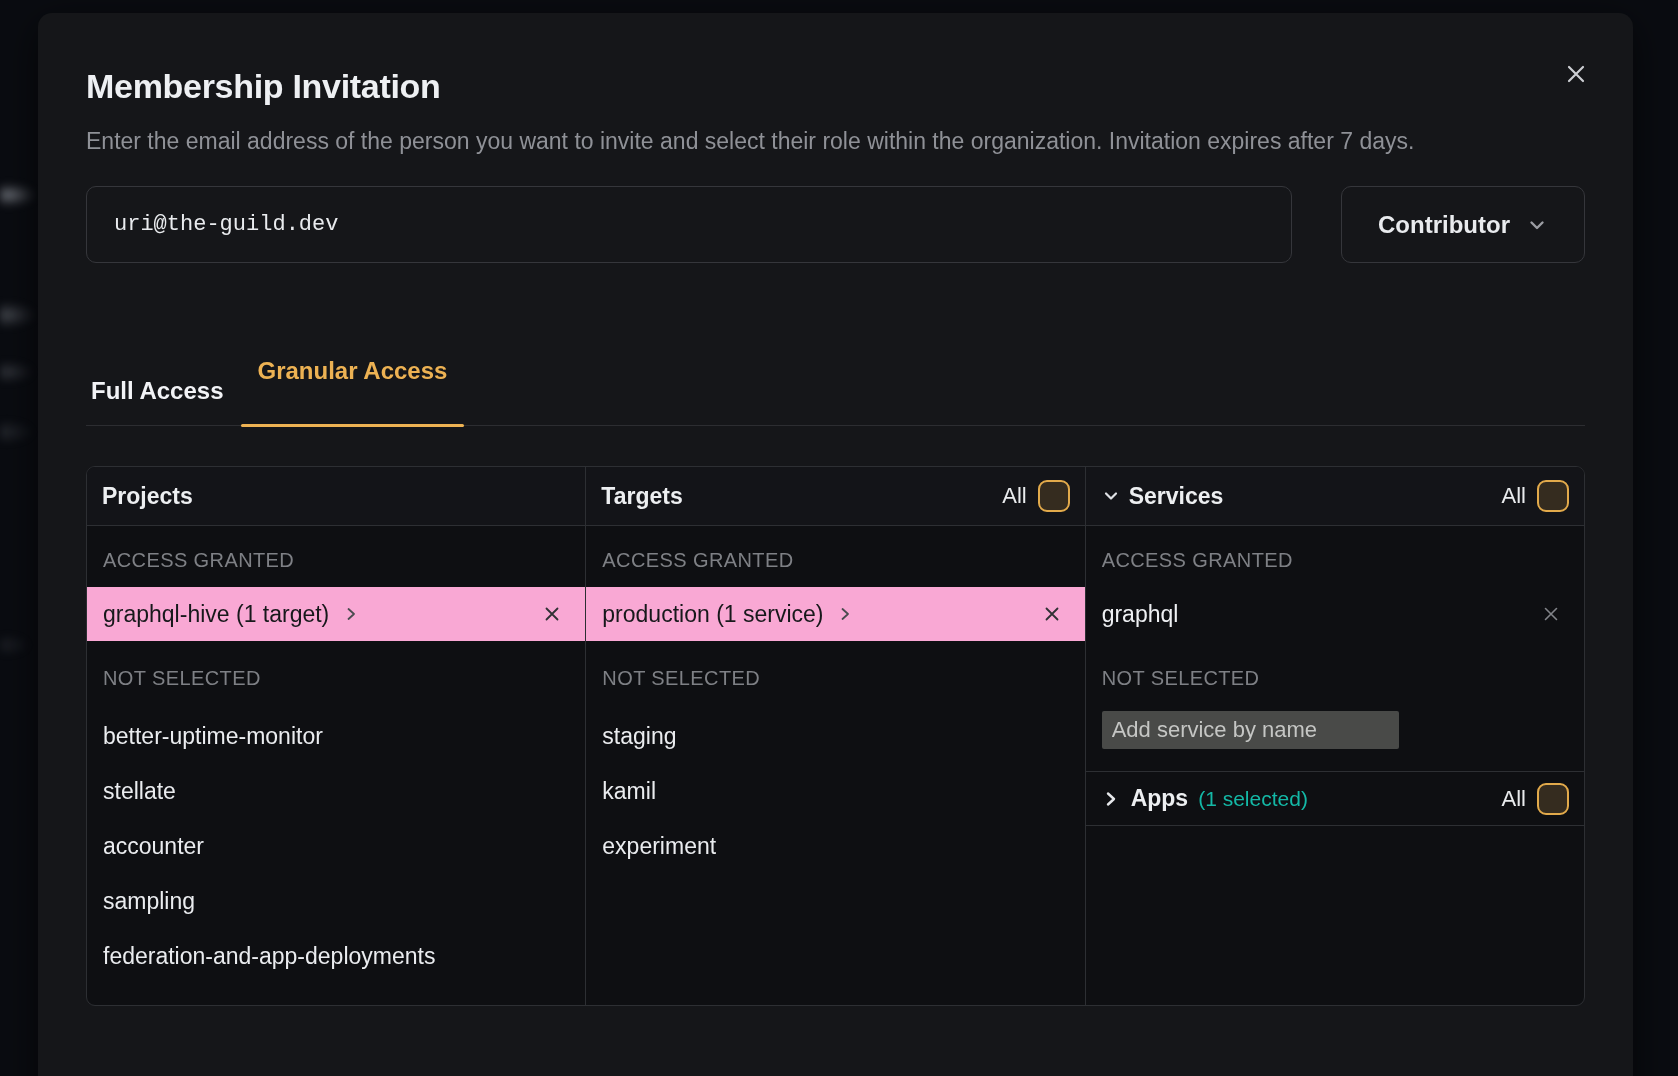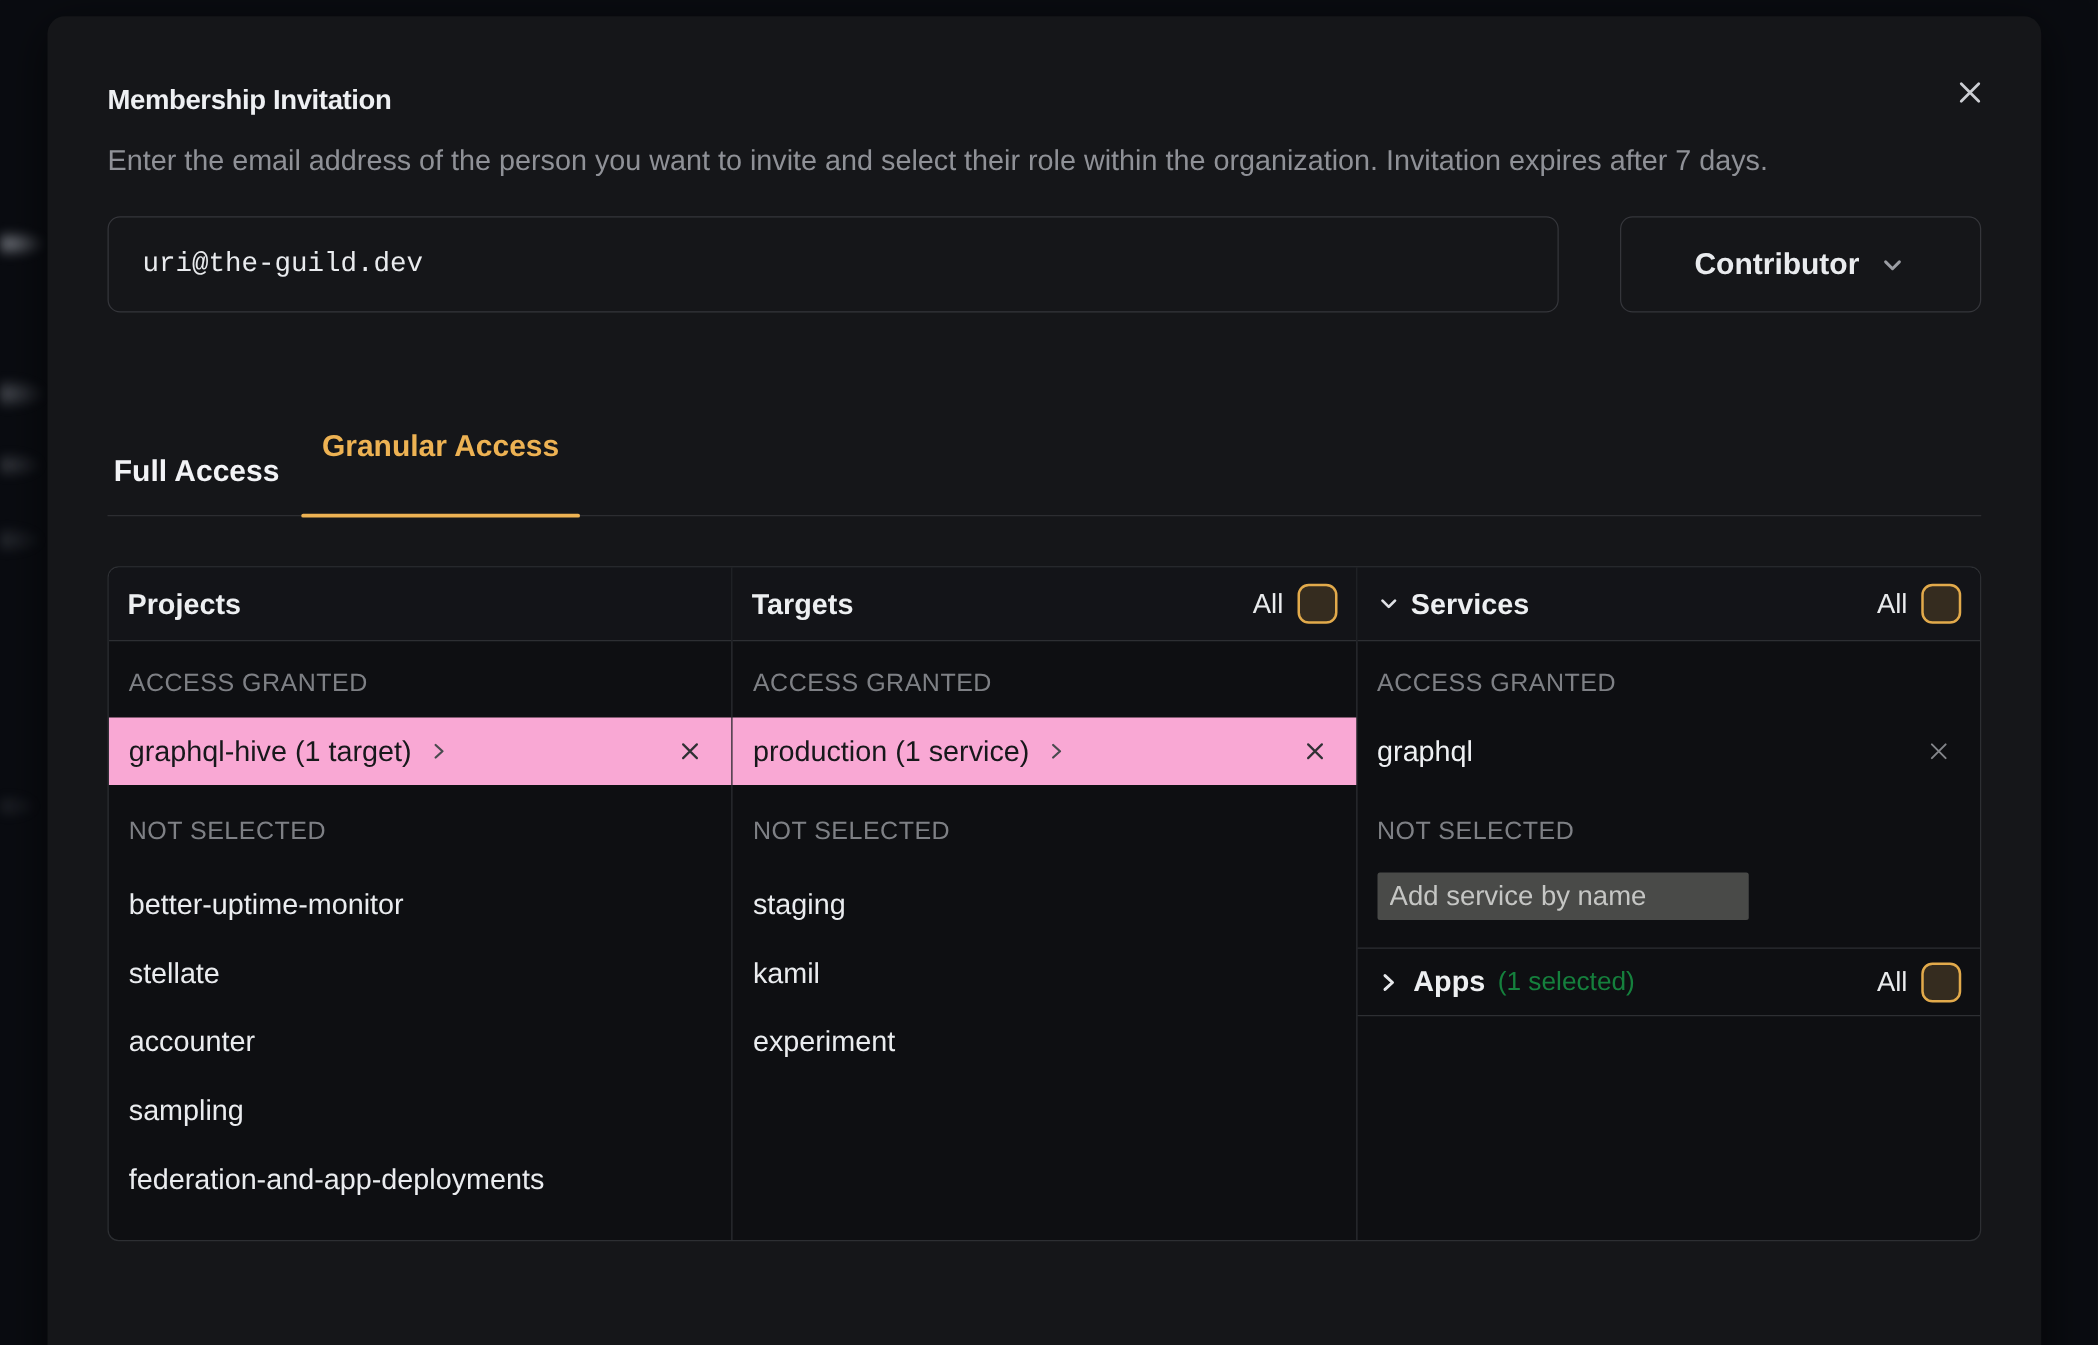--- a/index.html
+++ b/index.html
@@ -25,35 +25,35 @@
     background:#151619; border-radius:14px;
     box-shadow:0 10px 40px rgba(0,0,0,.6);
   }
   .close-btn {
     position:absolute; top:44px; right:40px; width:34px; height:34px;
     display:flex; align-items:center; justify-content:center;
     color:#ccced3; cursor:pointer; background:none; border:none;
   }
   .modal-title {
     padding:54px 48px 0 48px;
-    font-size:22px; font-weight:700; letter-spacing:-0.3px; color:#eef0f3;
+    font-size:34px; font-weight:700; letter-spacing:-0.3px; color:#eef0f3;
   }
   .modal-desc {
     margin:16px 48px 0 48px; max-width:1480px;
     font-size:23px; line-height:38px; color:#8f9197;
   }
   .form-row { display:flex; gap:49px; margin:26px 48px 0 48px; }
   .email-input {
     flex:1; height:77px; background:transparent;
     border:1px solid #35363b; border-radius:10px;
     padding:0 27px; font-size:22px; color:#e9ebee;
     font-family:Liberation Mono, monospace; outline:none;
   }
   .role-select {
-    width:289px; height:77px; background:transparent;
+    width:244px; height:77px; background:transparent;
     border:1px solid #35363b; border-radius:10px;
     display:flex; align-items:center; justify-content:center; gap:16px;
     font-size:24px; font-weight:600; color:#e9ebee; cursor:pointer;
   }
   .role-select .chev { color:#9b9da3; display:flex; }
   .tabs { display:flex; margin:94px 48px 0 48px; border-bottom:1px solid #2c2d31; }
   .tab {
     position:relative; padding:0 17px 20px 17px;
     font-size:24px; font-weight:700; color:#f2f3f6; cursor:pointer;
   }
@@ -104,21 +104,21 @@
     font-family:"Liberation Sans", sans-serif; outline:none;
   }
   .add-input::placeholder { color:#c5c6c4; opacity:1; }
   .apps-row {
     height:55px; flex:0 0 55px;
     border-top:1px solid #2d2f33; border-bottom:1px solid #2d2f33;
     display:flex; align-items:center; padding:0 15px;
   }
   .apps-row .chev { display:flex; color:#e6e8eb; margin-right:10px; }
   .apps-title { font-size:23px; font-weight:700; color:#edeff1; margin-right:10px; }
-  .apps-count { font-size:21px; color:#15803d; }
+  .apps-count { font-size:21px; color:#14b8a6; }
 </style>
 </head>
 <body>
 
 <div class="backdrop-left"></div>
 
 <div class="modal">
 
   <button class="close-btn">
     <span style="display:flex">

